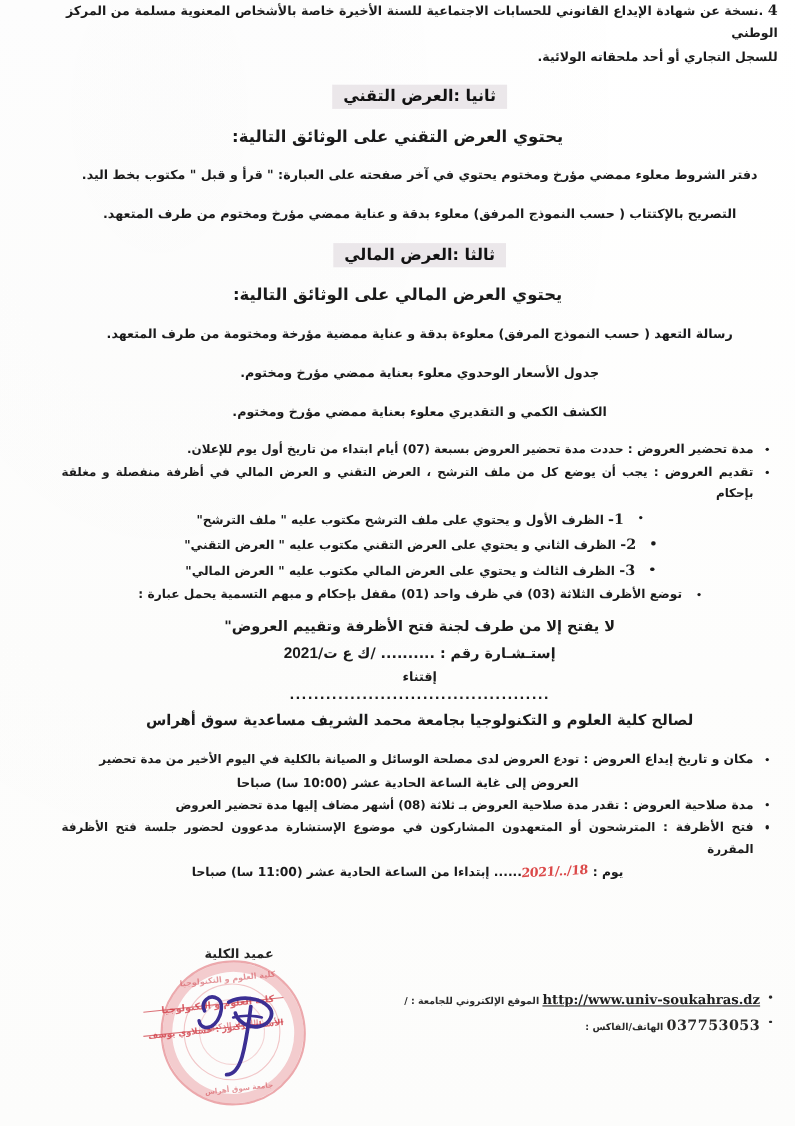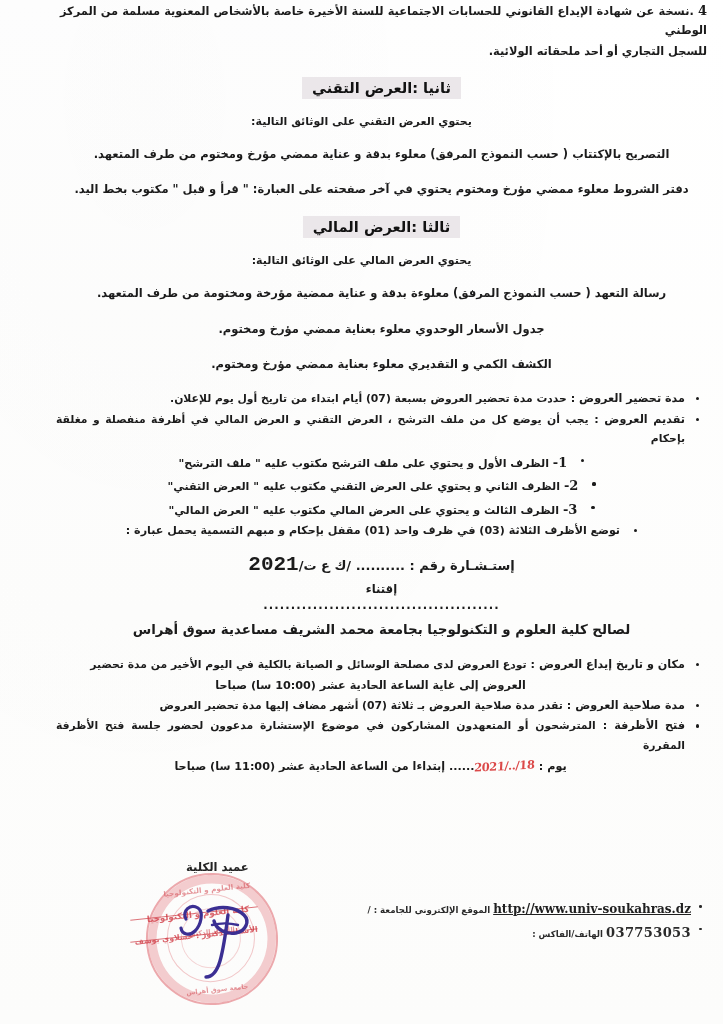--- a/index.html
+++ b/index.html
@@ -70,21 +70,21 @@
     font-size: 14.6px;
     font-weight: 700;
     padding: 2px 10px 3px 10px;
     background: #ebe7ea;
     color: #121212;
     letter-spacing: 0px;
   }
 
   .intro {
     text-align: center;
-    font-size: 11px;
+    font-size: 15px;
     font-weight: 700;
     margin: 0 0 18px 0;
     padding-right: 40px;
   }
 
   .doc-req {
     text-align: center;
     font-size: 11.5px;
     font-weight: 700;
     line-height: 1.5;
@@ -154,22 +154,22 @@
     margin-bottom: 7px;
     letter-spacing: 0px;
   }
   .consult {
     font-size: 13px;
     font-weight: 700;
     margin-bottom: 6px;
     letter-spacing: 0.4px;
   }
   .consult .yr {
-    font-family: Liberation Mono, monospace;
-    font-size: 21px;
+    font-family: Liberation Sans, sans-serif;
+    font-size: 14px;
     font-weight: 700;
   }
   .acq {
     font-size: 11.6px;
     font-weight: 700;
     letter-spacing: 0.2px;
     margin-bottom: 2px;
   }
   .dots-line {
     font-size: 11.6px;
@@ -361,22 +361,22 @@
       <div class="item-4"><span class="num">4</span> <span>.نسخة عن شهادة الإيداع القانوني للحسابات الاجتماعية للسنة الأخيرة خاصة بالأشخاص المعنوية مسلمة من المركز الوطني</span></div>
       <div class="item-4-cont">للسجل التجاري أو أحد ملحقاته الولائية.</div>
     </div>
 
     <div class="section-head">
       <span>ثانيا :العرض التقني</span>
     </div>
 
     <div class="intro">يحتوي العرض التقني على الوثائق التالية:</div>
 
+    <div class="doc-req">دفتر الشروط معلوء ممضي مؤرخ ومختوم يحتوي في آخر صفحته على العبارة: " قرأ و قبل " مكتوب بخط اليد.</div>
     <div class="doc-req">التصريح بالإكتتاب ( حسب النموذج المرفق) معلوء بدقة و عناية ممضي مؤرخ ومختوم من طرف المتعهد.</div>
-    <div class="doc-req">دفتر الشروط معلوء ممضي مؤرخ ومختوم يحتوي في آخر صفحته على العبارة: " قرأ و قبل " مكتوب بخط اليد.</div>
 
     <div class="section-head">
       <span>ثالثا :العرض المالي</span>
     </div>
 
     <div class="intro">يحتوي العرض المالي على الوثائق التالية:</div>
 
     <div class="doc-req">رسالة التعهد ( حسب النموذج المرفق) معلوءة بدقة و عناية ممضية مؤرخة ومختومة من طرف المتعهد.</div>
     <div class="doc-req">جدول الأسعار الوحدوي معلوء بعناية ممضي مؤرخ ومختوم.</div>
     <div class="doc-req tight">الكشف الكمي و التقديري معلوء بعناية ممضي مؤرخ ومختوم.</div>
@@ -405,39 +405,40 @@
         <div class="dot"></div>
         <div class="txt"><span class="idx">3-</span> <span>الظرف الثالث و يحتوي على العرض المالي مكتوب عليه " العرض المالي"</span></div>
       </div>
       <div class="env-row">
         <div class="dot"></div>
         <div class="txt">توضع الأظرف الثلاثة (03) في ظرف واحد (01) مقفل بإحكام و مبهم التسمية يحمل عبارة :</div>
       </div>
     </div>
 
     <div class="center-block">
+      <div class="phrase">لا يفتح إلا من طرف لجنة فتح الأظرفة وتقييم العروض"</div>
       <div class="consult">
         <span>إستـشـارة رقم :</span>
         <span>..........</span>
         <span>/ك ع ت/</span><span class="yr">2021</span>
       </div>
       <div class="acq">إقتناء</div>
       <div class="dots-line">...........................................</div>
       <div class="for-faculty">لصالح كلية العلوم و التكنولوجيا بجامعة محمد الشريف مساعدية سوق أهراس</div>
     </div>
 
     <ul class="bullets">
       <li>
         <span class="lbl">مكان و تاريخ إيداع العروض :</span>
         <span class="body-txt">تودع العروض لدى مصلحة الوسائل و الصيانة بالكلية في اليوم الأخير من مدة تحضير</span>
       </li>
       <li class="nobullet" style="text-align:center;text-align-last:center;">العروض إلى غاية الساعة الحادية عشر (10:00 سا) صباحا</li>
       <li>
         <span class="lbl">مدة صلاحية العروض :</span>
-        <span class="body-txt">تقدر مدة صلاحية العروض بـ ثلاثة (07) أشهر مضاف إليها مدة تحضير العروض</span>
+        <span class="body-txt">تقدر مدة صلاحية العروض بـ ثلاثة (08) أشهر مضاف إليها مدة تحضير العروض</span>
       </li>
       <li>
         <span class="lbl">فتح الأظرفة :</span>
         <span class="body-txt">المترشحون أو المتعهدون المشاركون في موضوع الإستشارة مدعوون لحضور جلسة فتح الأظرفة المقررة</span>
       </li>
       <li class="nobullet" style="text-align:center;text-align-last:center;">
         <span>يوم :</span>
         <span class="red-hand">18/../2021</span><span>......</span>
         <span>إبتداءا من الساعة الحادية عشر (11:00 سا) صباحا</span>
       </li>

